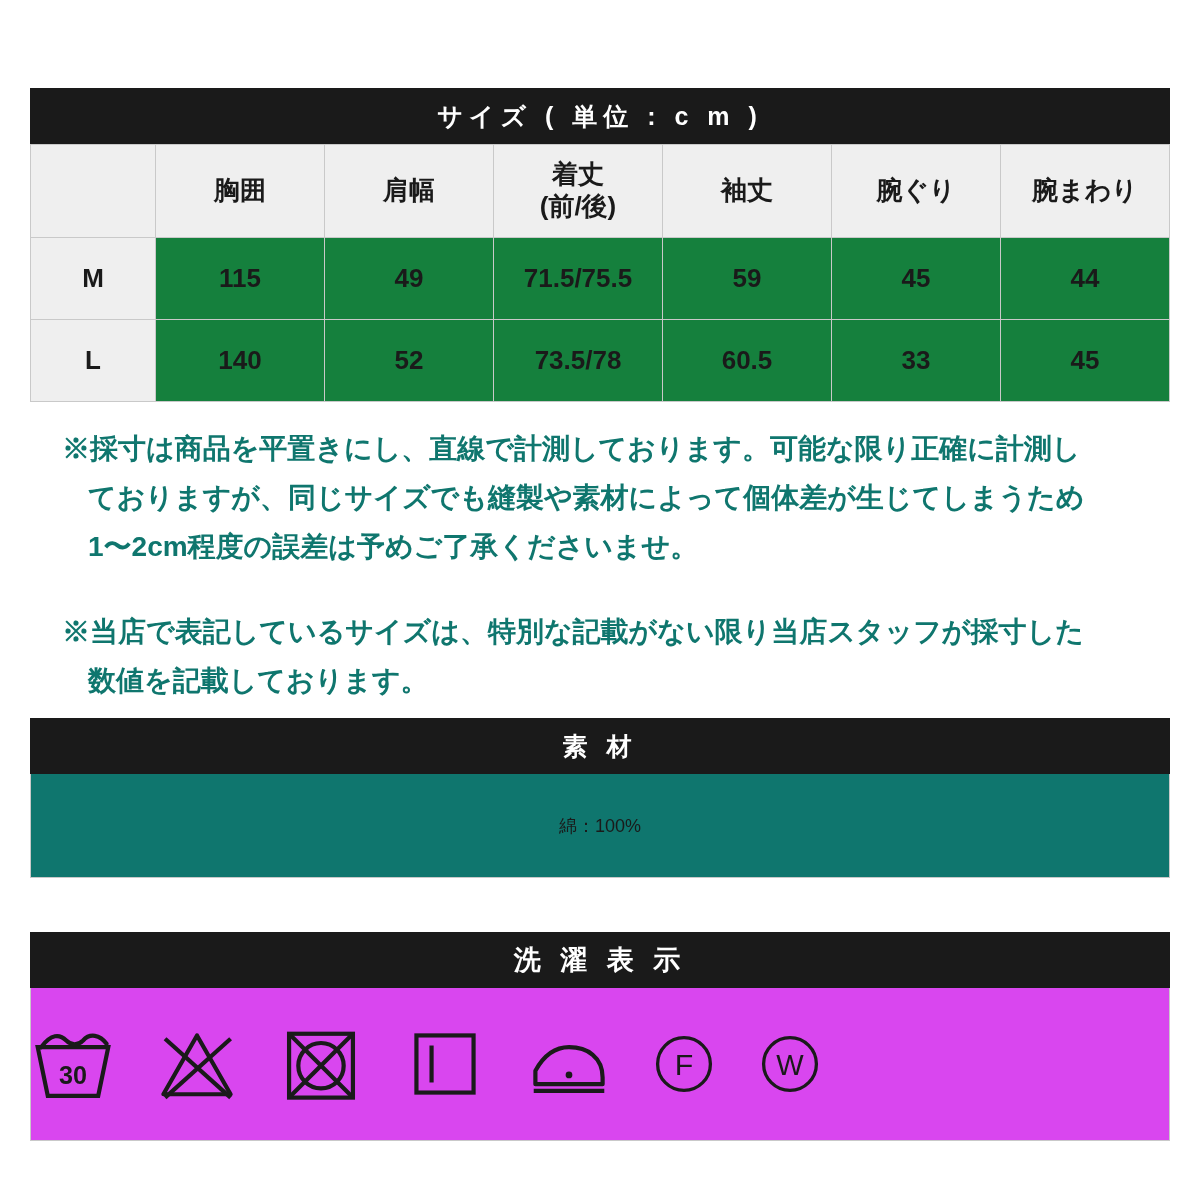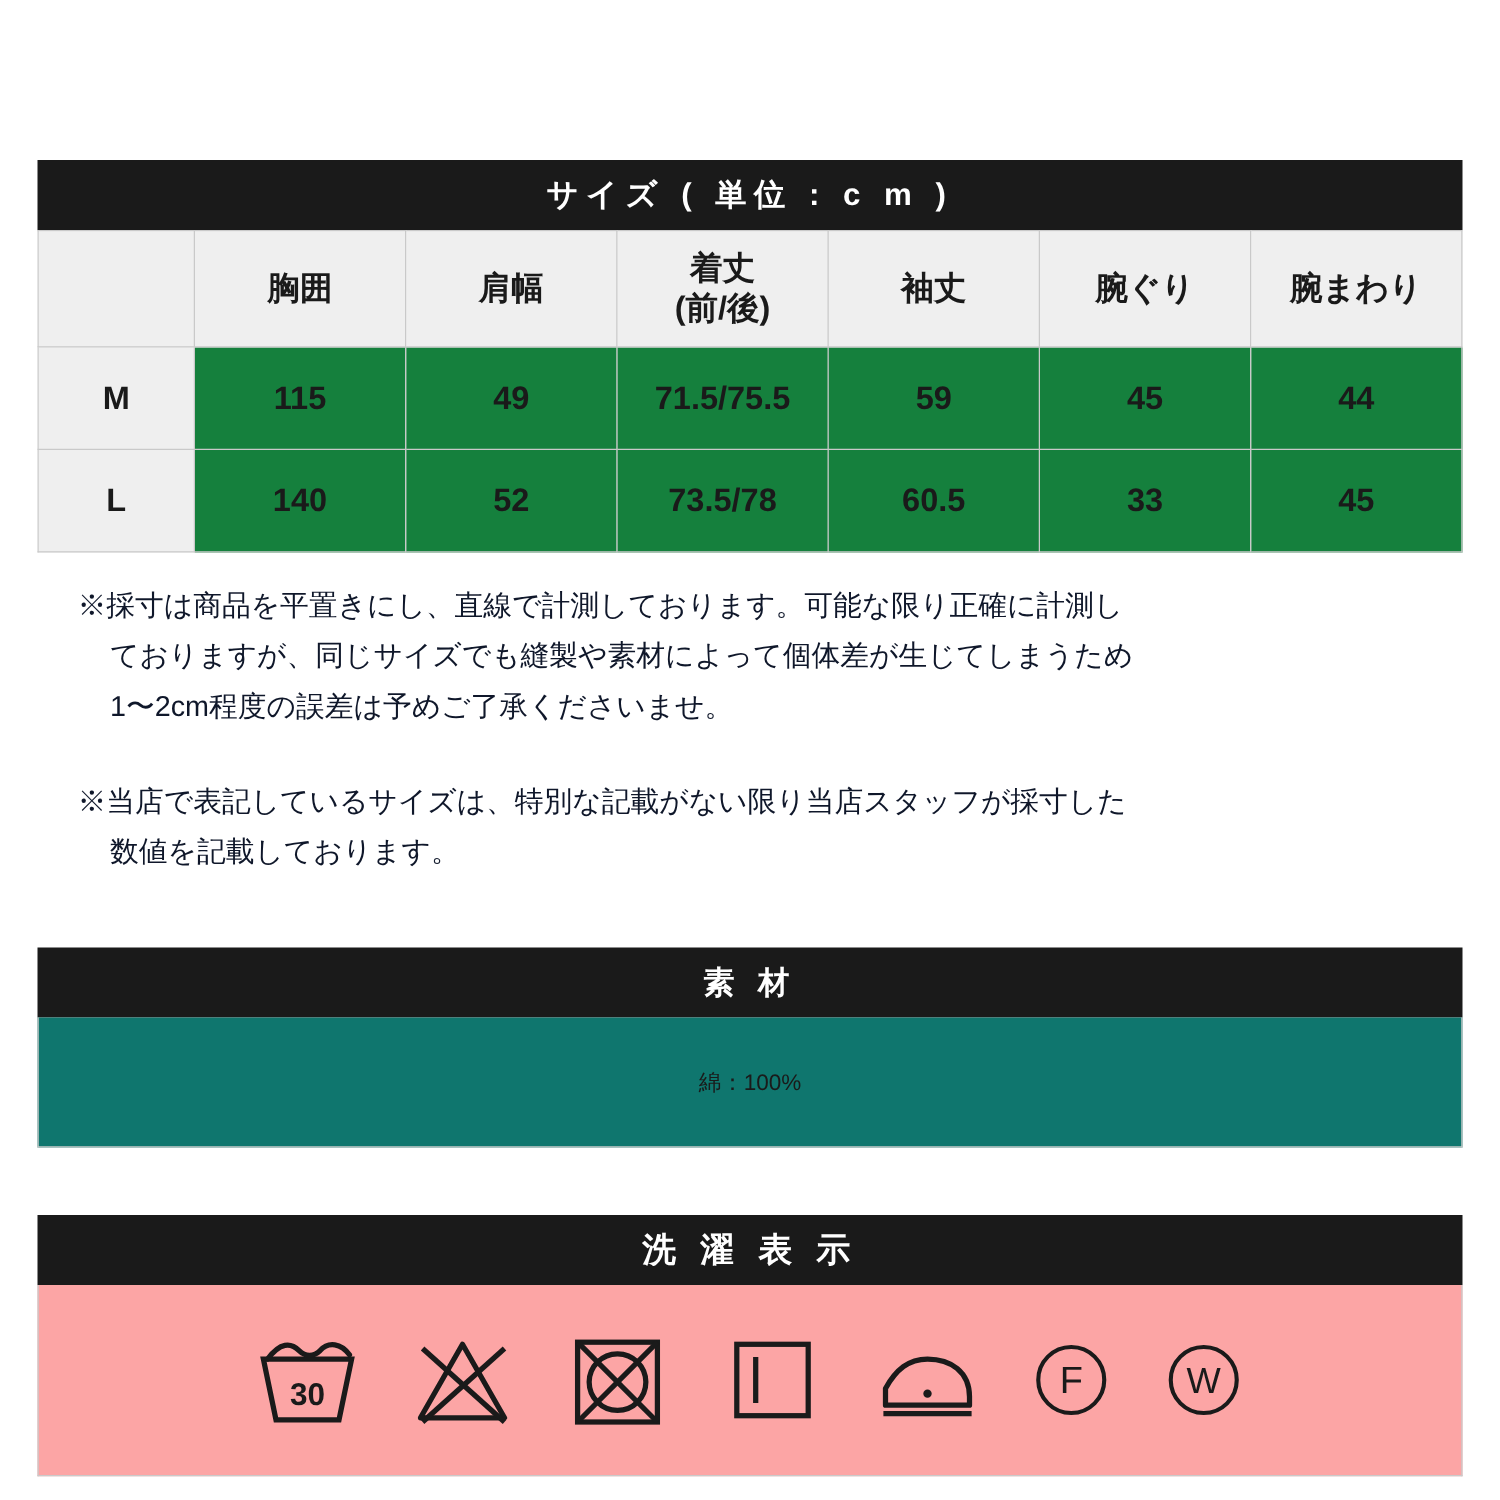--- a/index.html
+++ b/index.html
@@ -13,21 +13,20 @@
     font-family: "Liberation Sans", sans-serif;
     color: #1a1a1a;
     -webkit-font-smoothing: antialiased;
   }
   .page {
     position: relative;
     width: 1200px;
     height: 940px;
     box-sizing: border-box;
     padding: 0 30px;
-    margin-top: 40px;
   }
 
   
   .bar {
     background: #1a1a1a;
     color: #ffffff;
     text-align: center;
     font-weight: bold;
     letter-spacing: 6px;
   }
@@ -81,25 +80,26 @@
   }
 
   
   .notes {
     position: absolute;
     left: 62px;
     top: 424px;
     width: 1090px;
   }
   .note {
-    font-size: 23px;
+    font-size: 28px;
     line-height: 1.75;
-    color: #0f172a;
+    color: #0f766e;
     margin: 0 0 36px 0;
     text-indent: 0;
+    font-weight: bold;
   }
   .note .line {
     display: block;
   }
   .note .line.indent {
     padding-left: 26px;
   }
 
   
   .material-block {
@@ -137,23 +137,23 @@
     height: 56px;
     line-height: 56px;
     font-size: 27px;
   }
   .wash-body {
     border: 1px solid #c9c9c9;
     border-top: none;
     height: 152px;
     display: flex;
     align-items: center;
-    justify-content: center;
+    justify-content: flex-start;
     gap: 40px;
-    background: #fca5a5;
+    background: #d946ef;
   }
   .wash-icon {
     width: 84px;
     height: 84px;
     display: block;
   }
   .wash-icon.small {
     width: 66px;
     height: 66px;
   }

